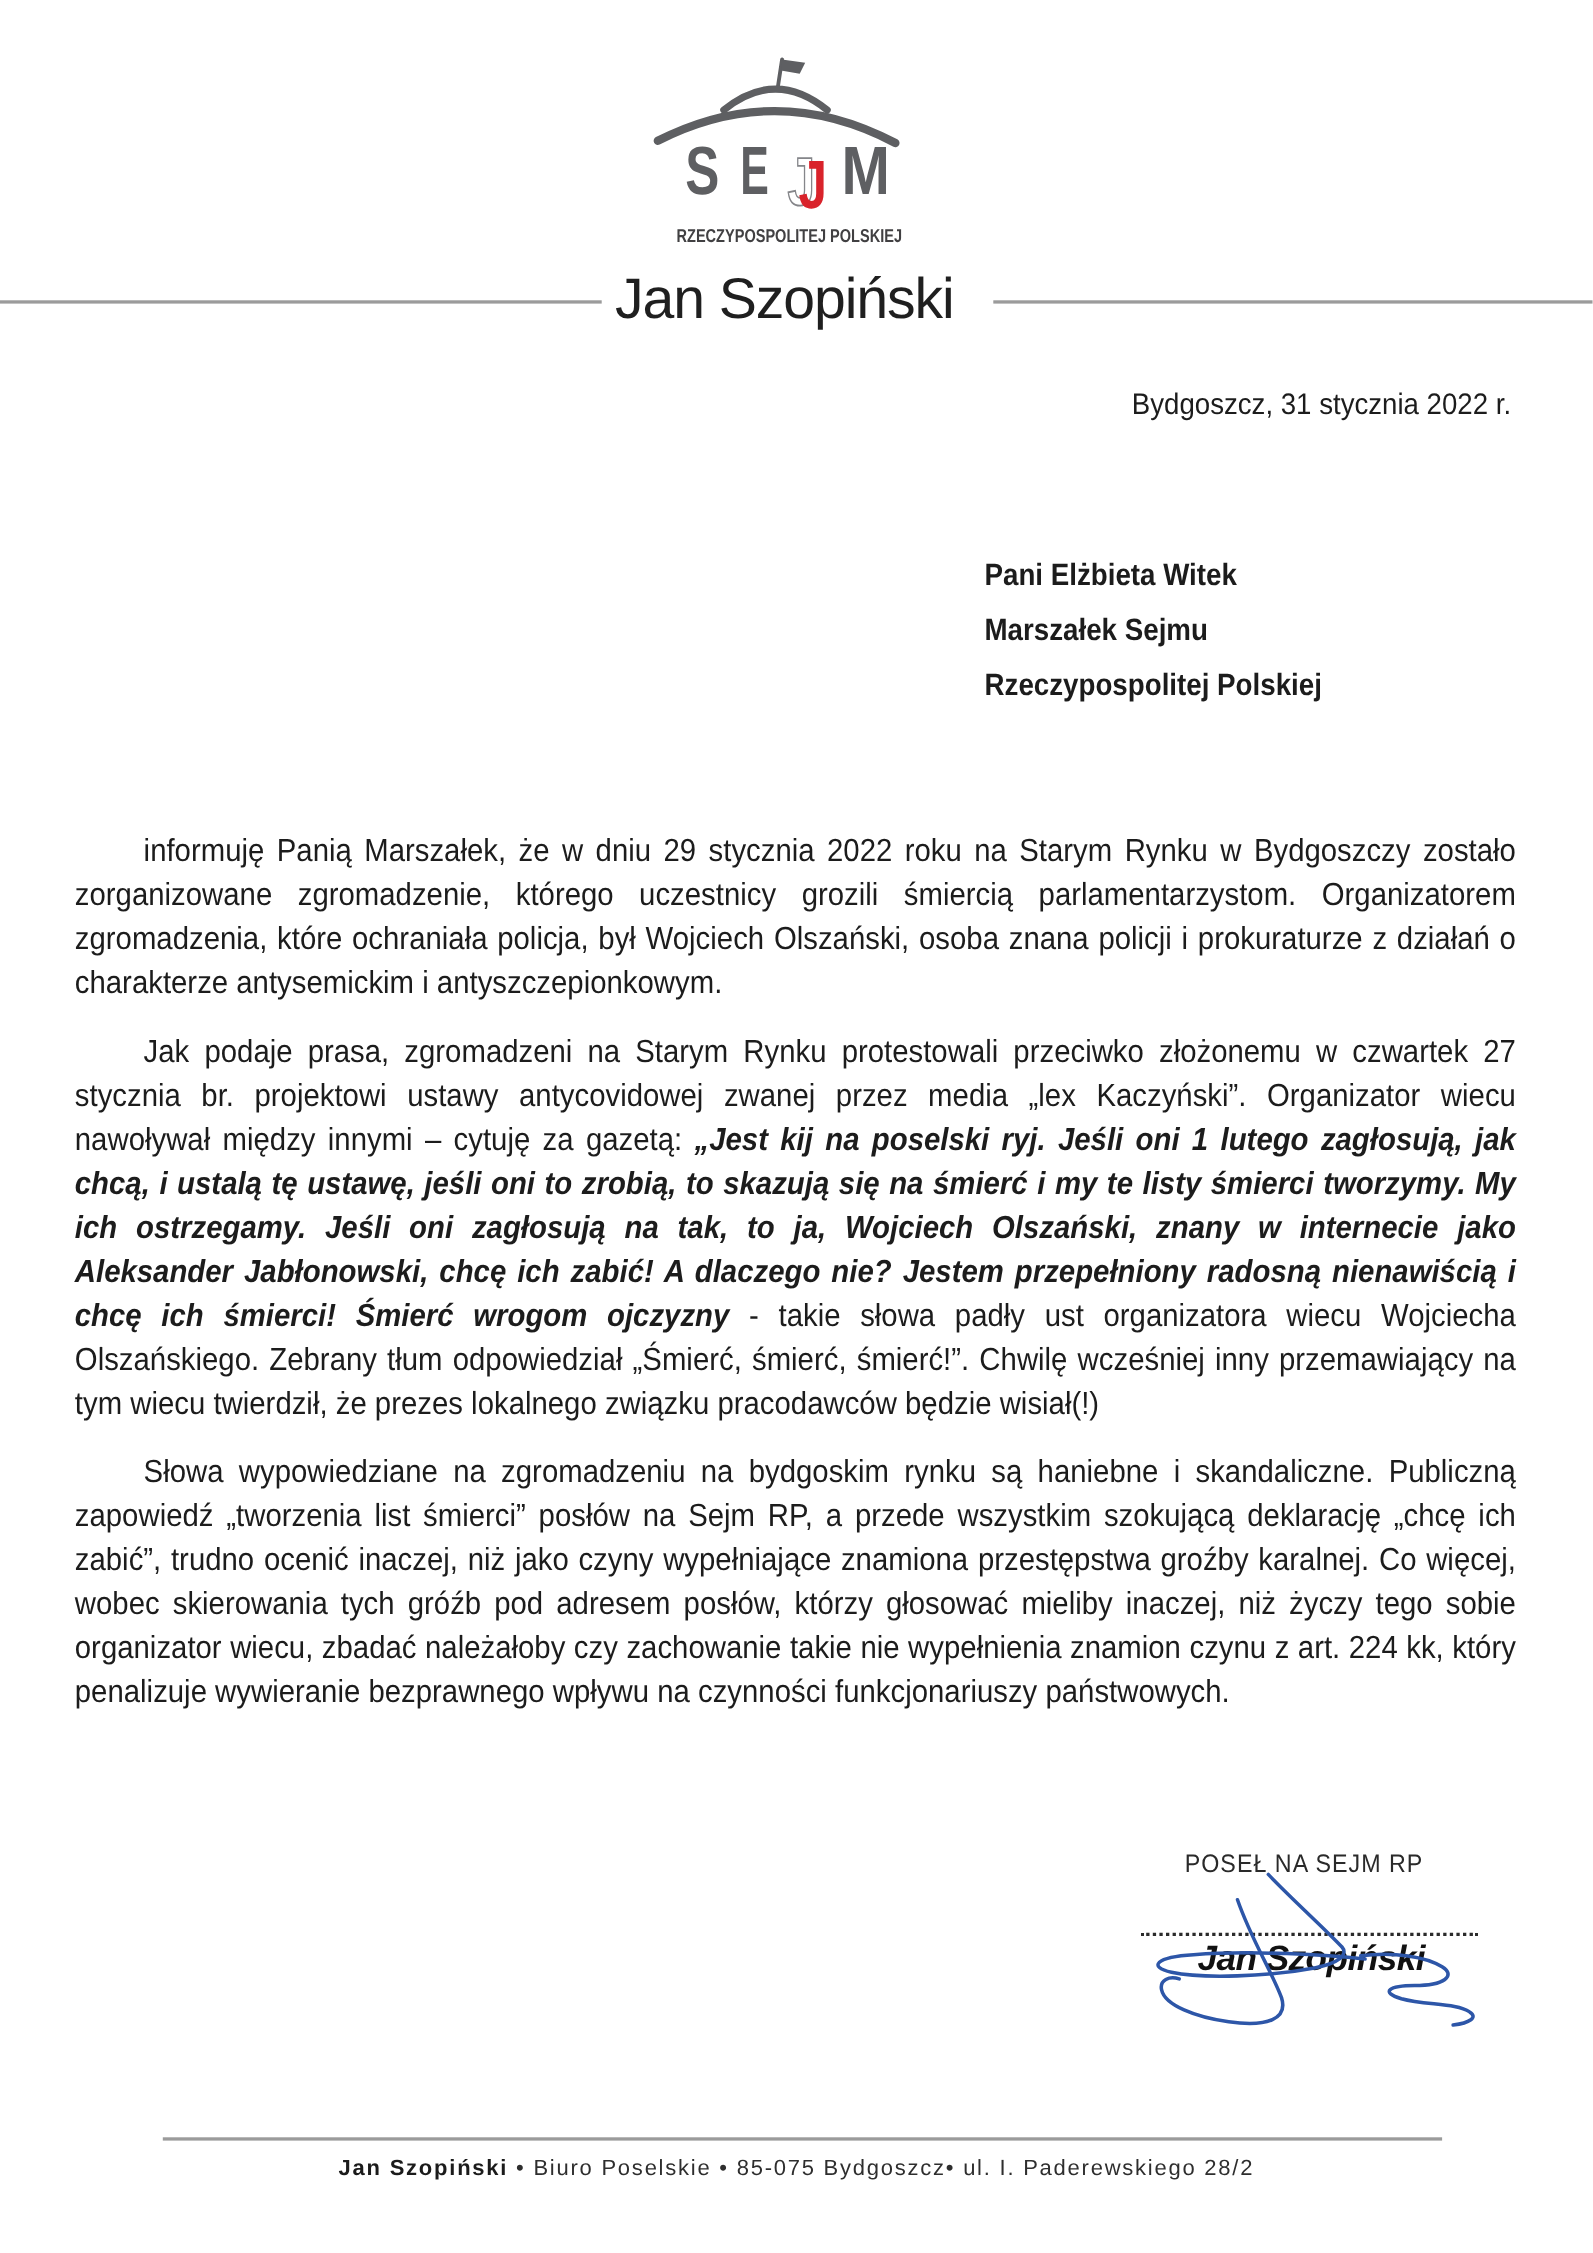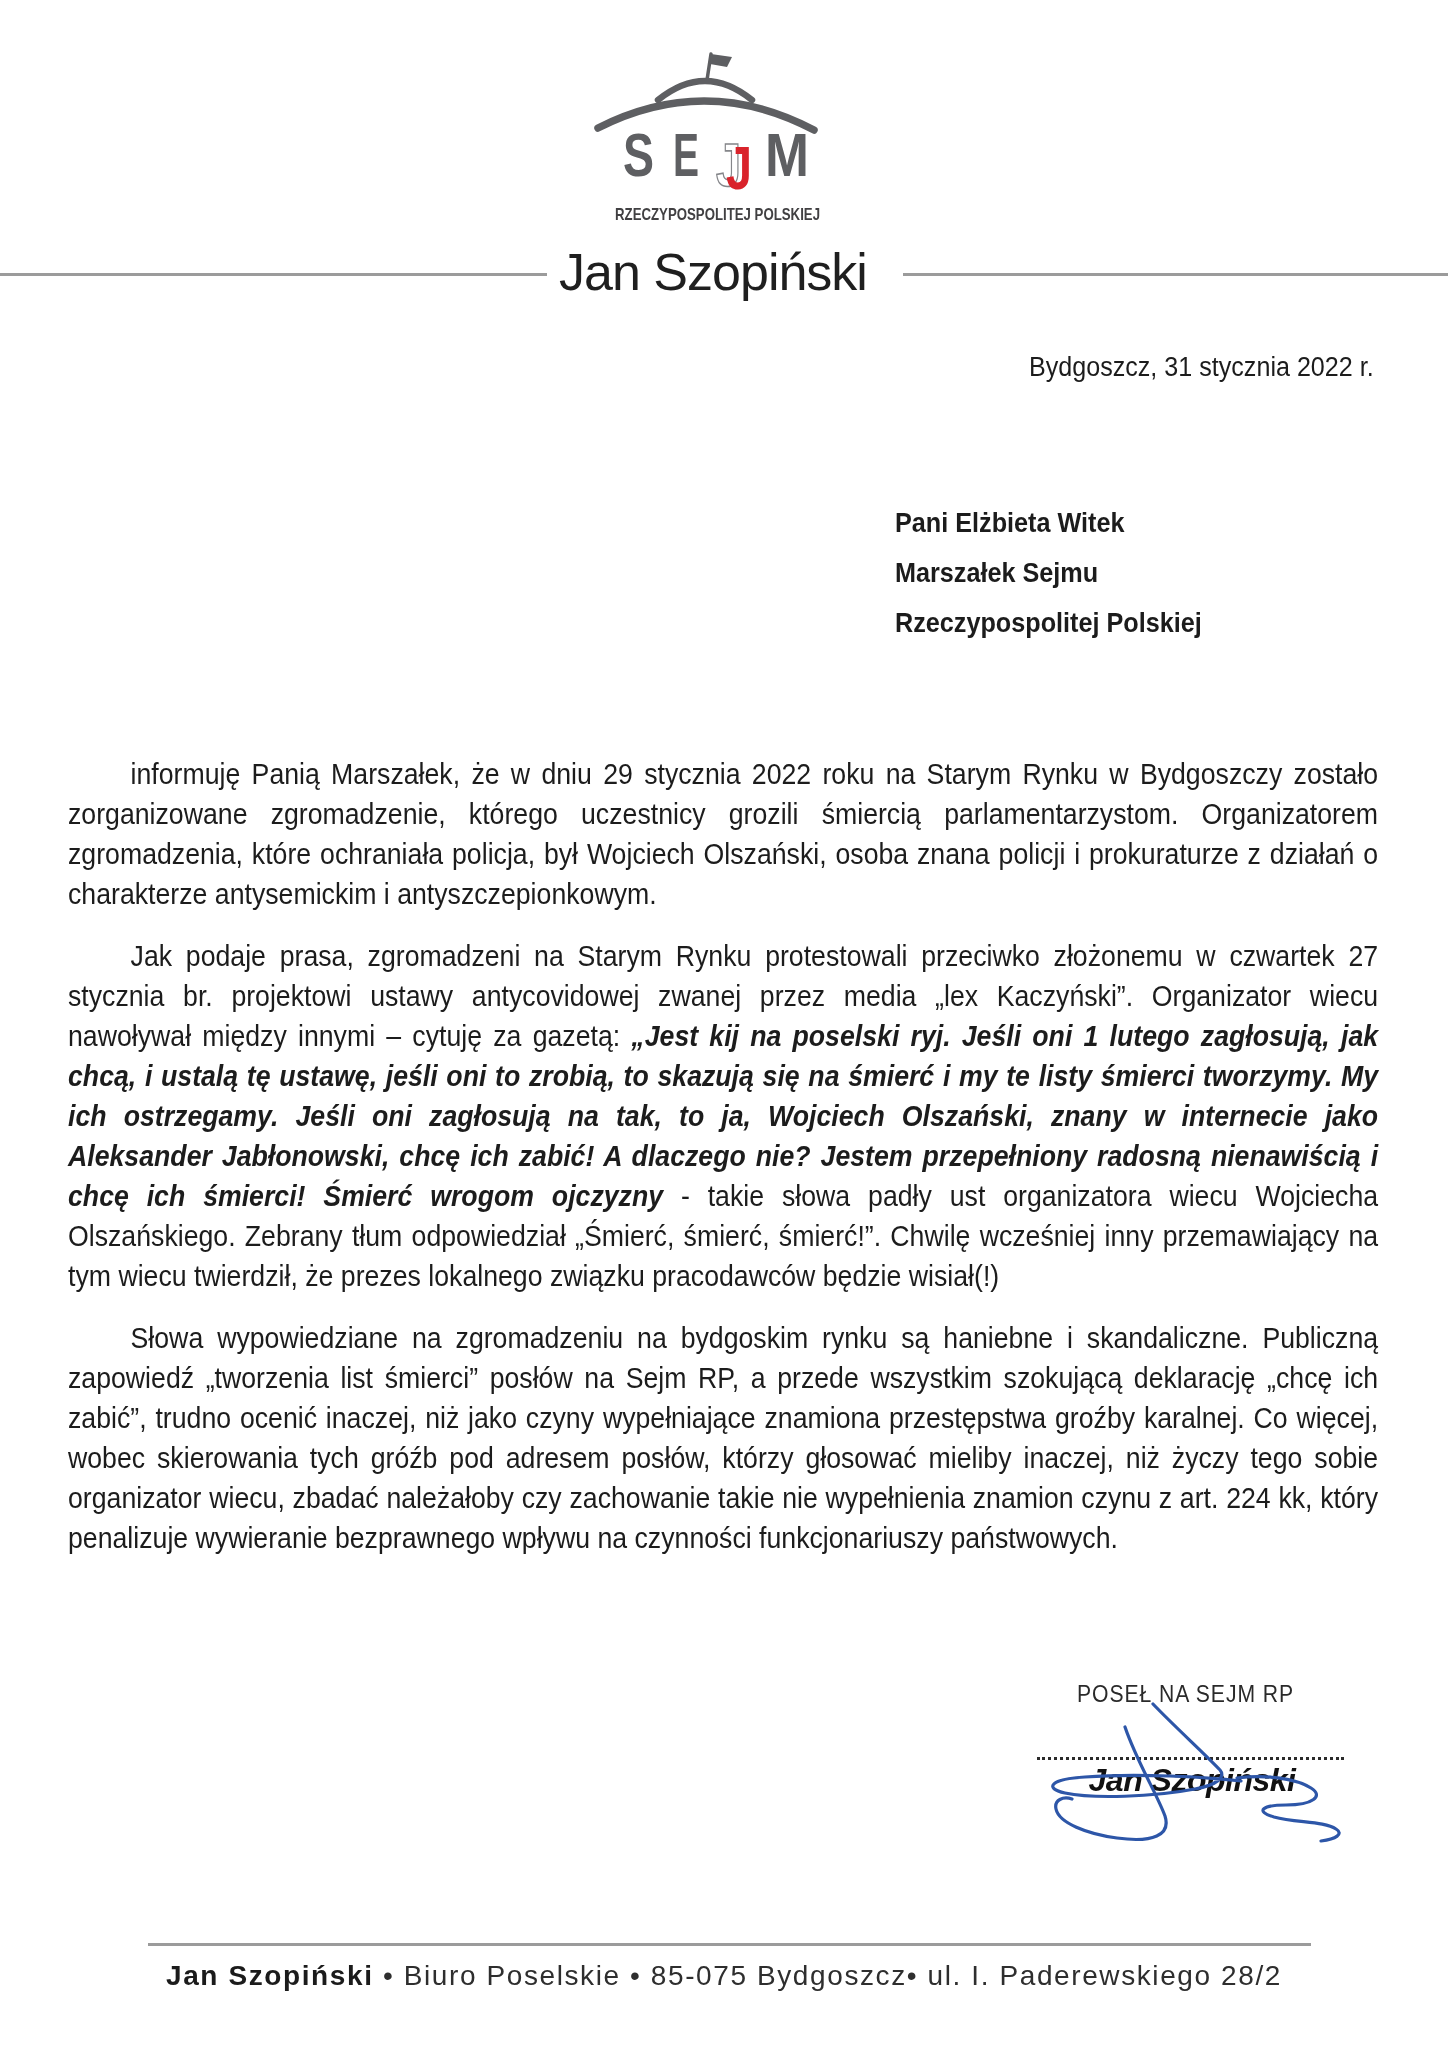--- a/index.html
+++ b/index.html
@@ -57,21 +57,21 @@
     position:absolute;left:1080px;top:1762px;width:224px;
     text-align:center;font-size:32px;font-weight:bold;font-style:italic;
     letter-spacing:-0.5px;color:#111;white-space:nowrap;
   }
   .sig-scribble{position:absolute;left:1005px;top:1692px;}
   .sig-scribble path{fill:none;stroke:var(--signature-blue,#2d56a8);stroke-width:3.2;stroke-linecap:round;stroke-linejoin:round;}
   
   .footer-rule{position:absolute;left:148px;top:1943px;width:1163px;height:3px;background:var(--rule-gray,#9b9b9b);}
   .footer-text{
     position:absolute;left:0;right:0;top:1960px;
-    text-align:center;font-size:28px;letter-spacing:1.6px;color:#2e2e2e;
+    text-align:center;font-size:20px;letter-spacing:1.6px;color:#2e2e2e;
     white-space:nowrap;
   }
   .footer-text .fname{font-weight:bold;color:#1b1b1b;}
 </style>
 </head>
 <body>
 
 <div class="page">
 
   <svg class="logo-svg" width="232" height="182" viewBox="0 0 232 182" aria-hidden="true">

